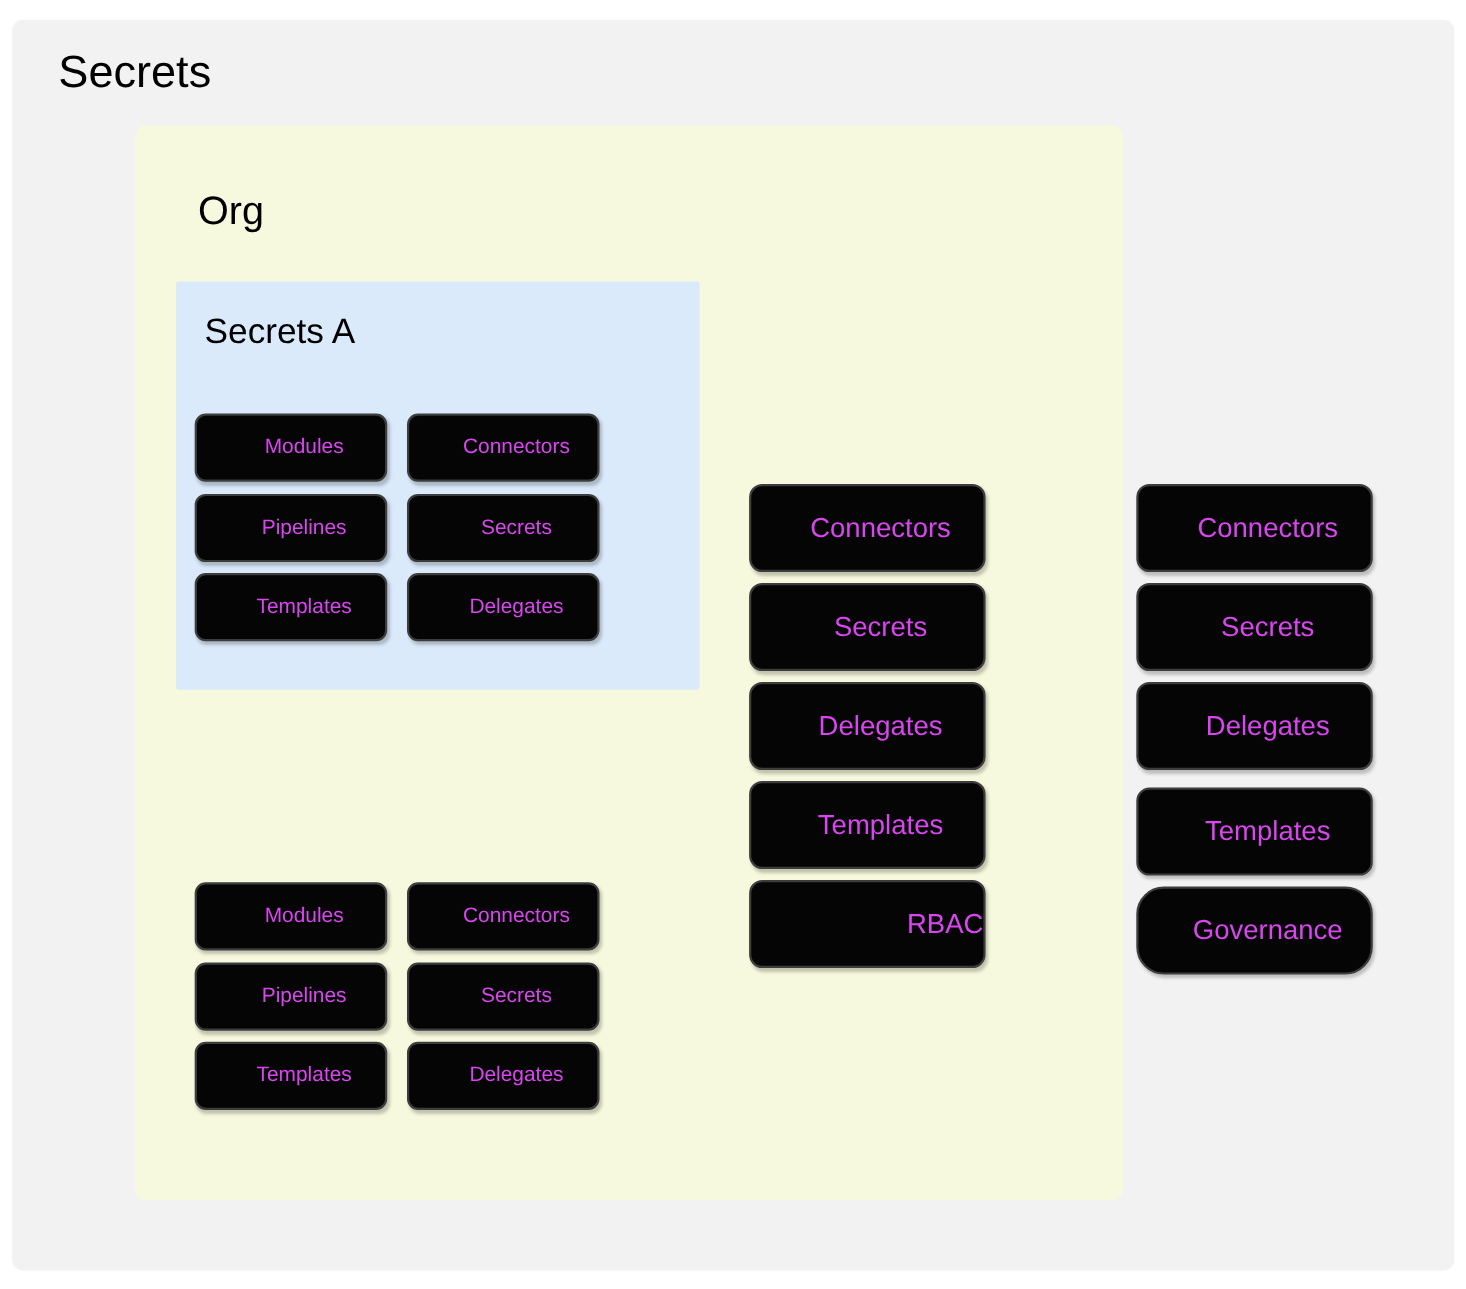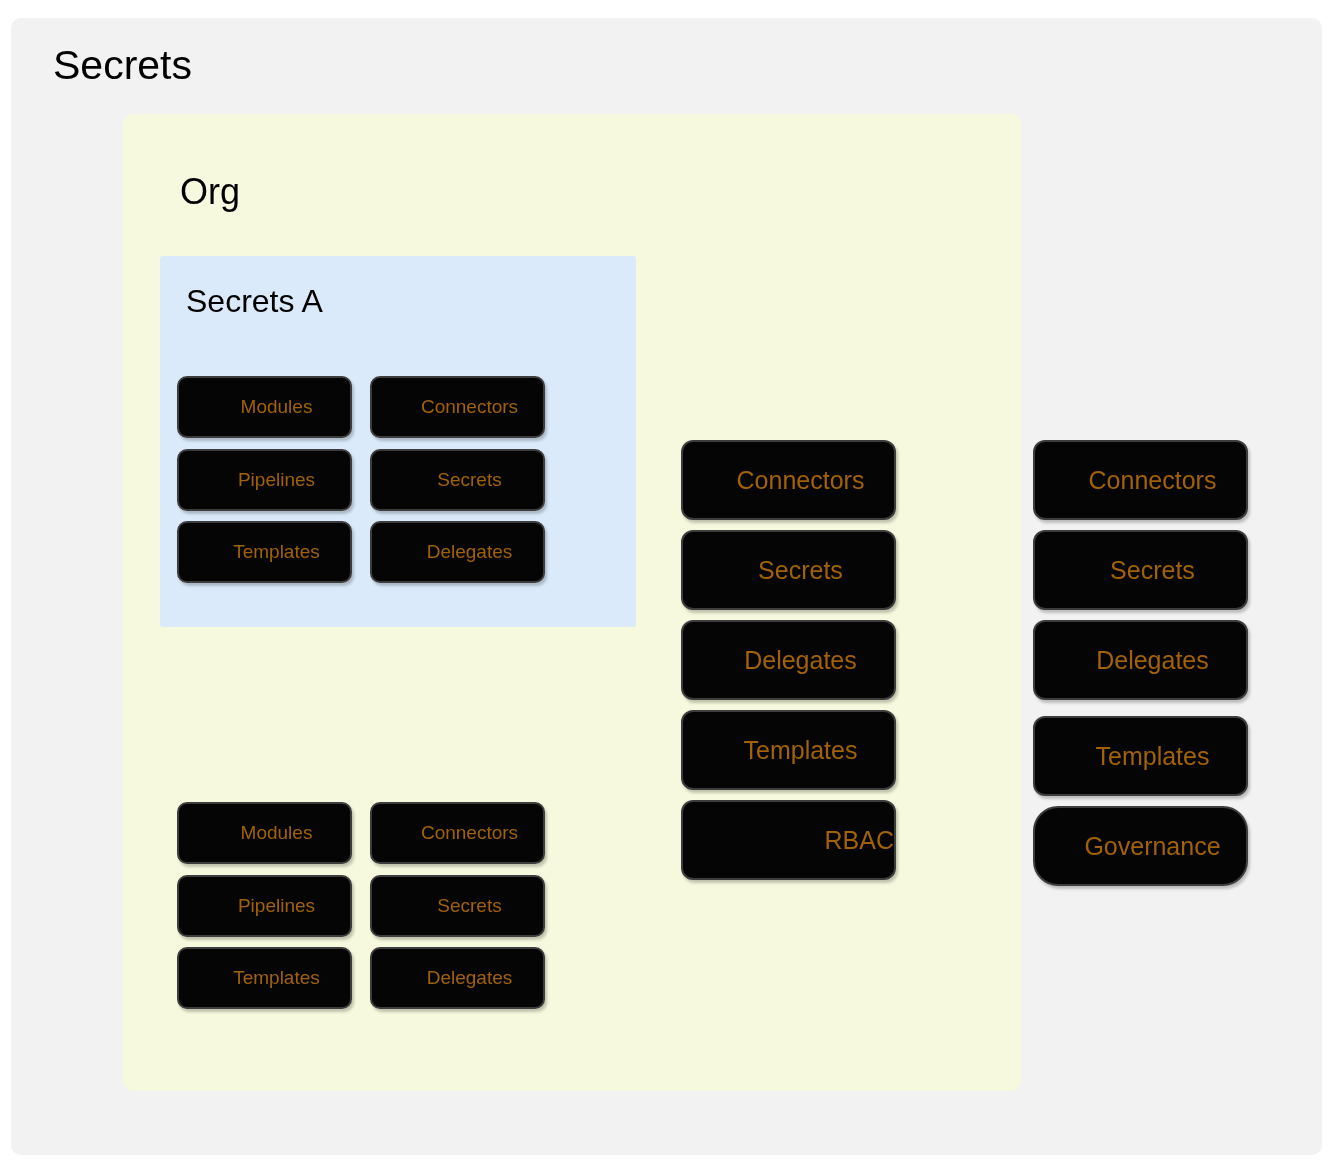--- a/index.html
+++ b/index.html
@@ -80,21 +80,21 @@
     left: 26px;
     top: 29px;
     font-size: 32px;
   }
 
   
   .chip {
     position: absolute;
     box-sizing: border-box;
     background: #050505;
-    color: #a16207;
+    color: #d946ef;
     border: 2px solid #3d3d3d;
     border-radius: 11px;
     display: flex;
     align-items: center;
     justify-content: center;
     text-align: center;
     box-shadow: 2px 3px 3px rgba(0, 0, 0, 0.22);
     user-select: none;
     padding-left: 24px;
   }

